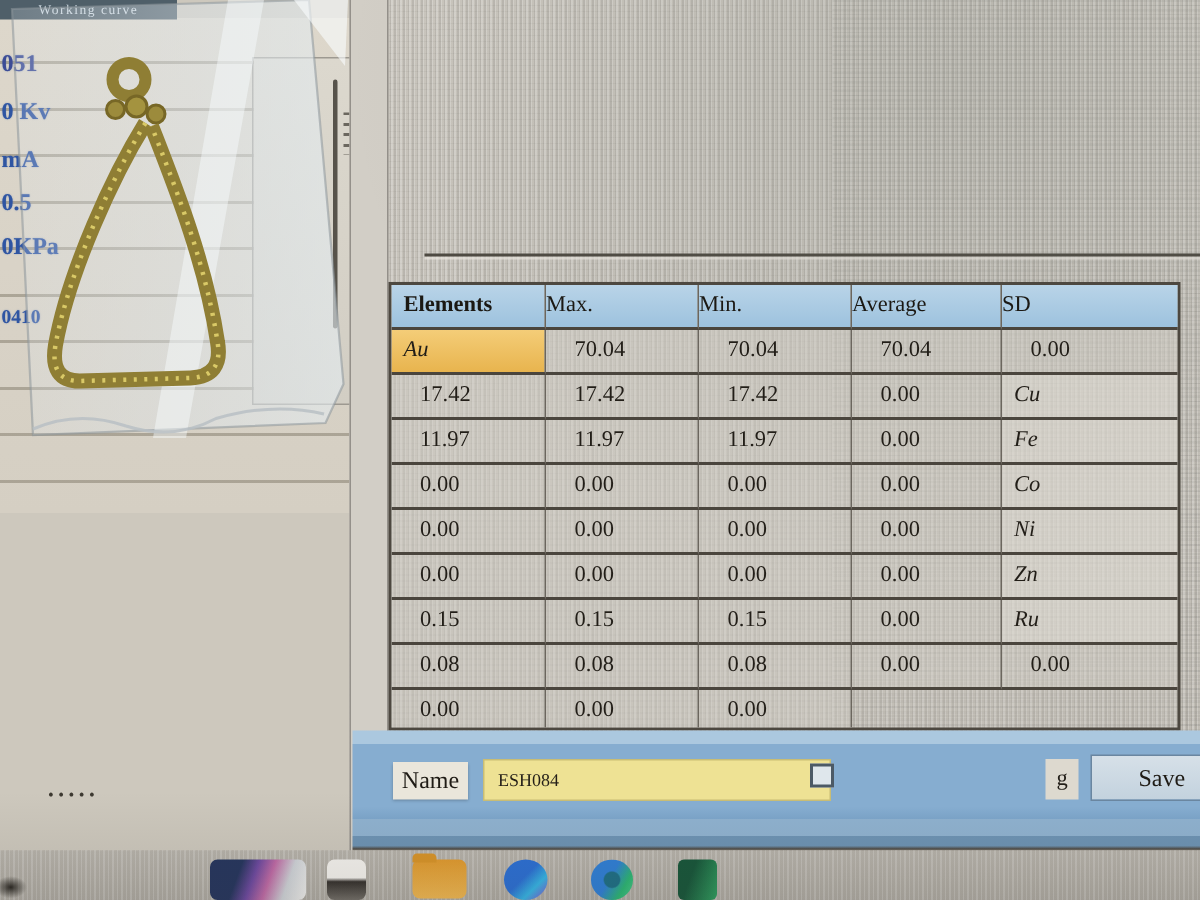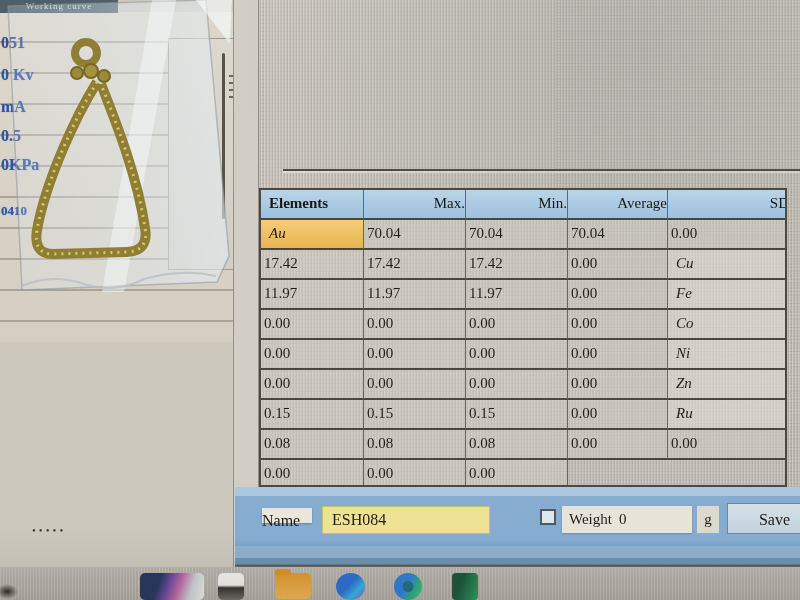--- a/index.html
+++ b/index.html
@@ -50,37 +50,37 @@
 
   
   .hr-line{position:absolute; left:283px; top:169px; width:517px; height:2px; background:#4e4a42;
     box-shadow:0 2px 0 rgba(235,231,223,.7);}
 
   .results-table{position:absolute; left:259px; top:188px; width:528px; height:299px; z-index:2;
     display:grid; grid-template-columns:103px 102px 102px 100px 121px; grid-auto-rows:30px;
     border:2px solid #4d4840; box-sizing:border-box; overflow:hidden;
     background:rgba(205,201,193,.25);}
   .cell{border-right:1px solid #6b665e; border-bottom:2px solid #4a453d; box-sizing:border-box;
-    font-size:15px; color:#221e18; line-height:27px; padding-left:3px; white-space:nowrap; overflow:hidden;}
+    font-size:15px; color:#221e18; line-height:27px; padding-left:19px; white-space:nowrap; overflow:hidden;}
   .cell:nth-child(5n){border-right:none;}
-  .th{background:linear-gradient(180deg,#b9d4e8,#9dc2de); text-align:right; padding-left:0;
+  .th{background:linear-gradient(180deg,#b9d4e8,#9dc2de); text-align:left; padding-left:0;
     border-bottom:2px solid #4a453d; color:#1b1813;}
   .th.first{text-align:left; padding-left:8px;font-weight:bold;}
   .el{background:rgba(222,218,210,.6); padding-left:8px;font-style:italic;}
   .el.hl{background:linear-gradient(180deg,#f4cd78,#e8b44e);}
   .val{background:rgba(212,208,200,.35);}
 
   
   .footer-bar{position:absolute; left:235px; top:487px; width:565px; height:59px; z-index:5;
     background:linear-gradient(180deg,#abc8df 0 9px,#86add0 9px 86%,#7aa2c6 100%);}
-  .name-label{position:absolute; left:27px; top:21px; width:50px; height:15px; background:#eae6db;
-    font-size:16px; line-height:25px; color:#1f1b15; box-shadow:0 1px 2px rgba(0,0,0,.25);}
-  .name-input{position:absolute; left:87px; top:19px; width:168px; height:28px; background:#eee294;
+  .name-label{position:absolute; left:27px; top:21px; width:50px; height:25px; background:#eae6db;
+    font-size:16px; line-height:25px; text-align:center; color:#1f1b15; box-shadow:0 1px 2px rgba(0,0,0,.25);}
+  .name-input{position:absolute; left:87px; top:19px; width:232px; height:28px; background:#eee294;
     border:1px solid #c9bd74; box-sizing:border-box; font-family:"Liberation Serif",serif;
-    font-size:16px; color:#241f18; padding:0 0 0 9px;}
+    font-size:12px; color:#241f18; padding:0 0 0 9px;}
   .weight-check{position:absolute; left:305px; top:22px; width:16px; height:16px;
     border:2px solid #4c5a66; background:#dfe7ec; box-sizing:border-box;}
   .weight-field{position:absolute; left:327px; top:19px; width:130px; height:27px; background:#e7e3d9;
     font-size:15px; line-height:27px; color:#221e18; padding-left:7px; box-sizing:border-box;
     box-shadow:0 1px 2px rgba(0,0,0,.2);}
   .weight-field .wlabel{margin-right:7px;}
   .unit-chip{position:absolute; left:462px; top:19px; width:22px; height:27px; background:#ddd9cf;
     font-size:15px; line-height:27px; text-align:center; color:#221e18;}
   .save-button{position:absolute; left:492px; top:16px; width:95px; height:31px;
     background:linear-gradient(180deg,#d6e0e8,#c3d2de); border:1px solid #6a86a0; box-sizing:border-box;
@@ -218,23 +218,20 @@
     <div class="cell val">0.00</div>
     <div class="cell val">0.00</div>
     <div class="cell val">0.00</div>
     <div class="cell val">0.00</div>
   </div>
 
   <div class="footer-bar">
     <div class="name-label">Name</div>
     <input class="name-input" type="text" value="ESH084" style="">
     <div class="weight-check"></div>
-    <div class="weight-field">
-      <span class="wlabel">Weight</span><span>0</span>
-    </div>
     <div class="unit-chip">g</div>
     <button class="save-button">Save</button>
   </div>
 
   <div class="window-bottom"></div>
 
   <div class="taskbar">
       <div class="tb-icon photos-app-icon"></div>
       <div class="tb-icon screenshot-app-icon"></div>
       <div class="tb-icon folder-icon"></div>

